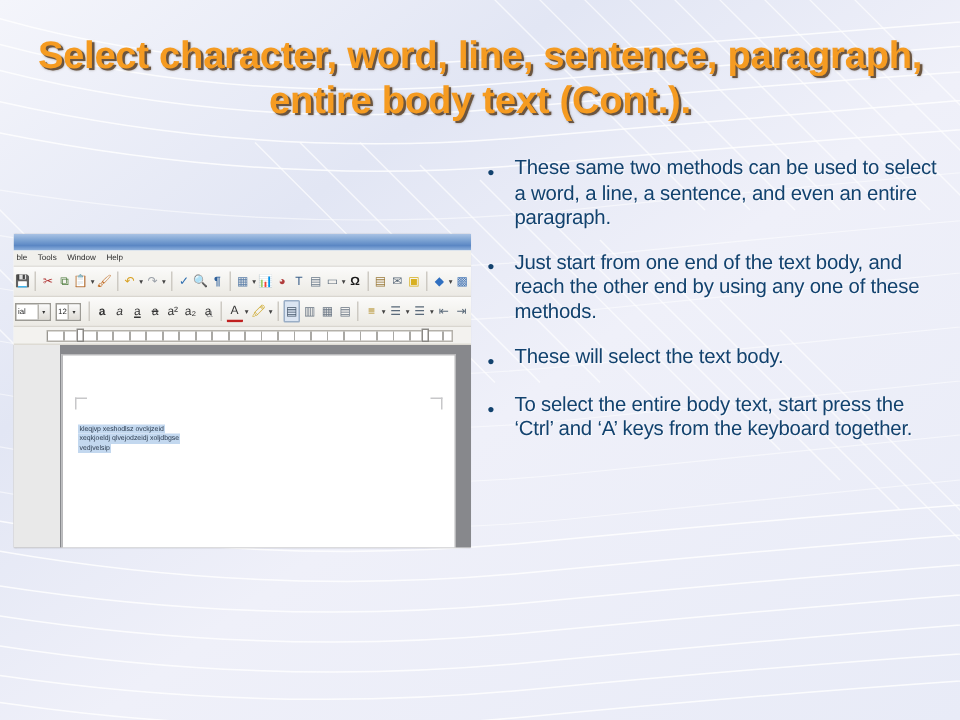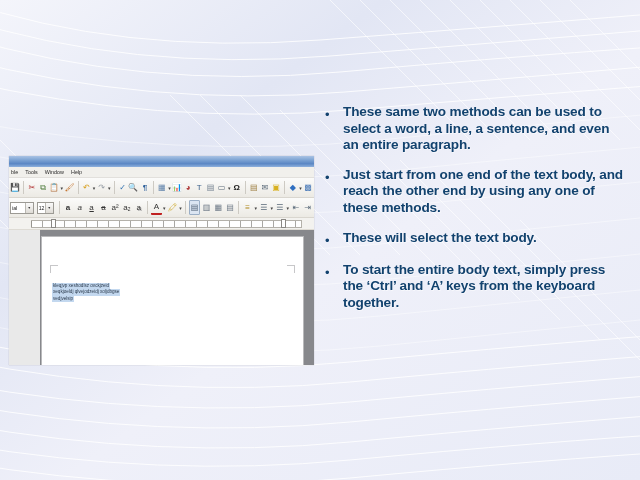--- a/index.html
+++ b/index.html
@@ -37,21 +37,21 @@
     position:absolute; left:325px; top:104px; width:300px;
   }
   .bullet-row { display:flex; margin-bottom:13px; }
   .bullet-mark {
     width:18px; flex:0 0 18px; color:#12426e;
     font-size:13px; line-height:17px; padding-top:2px;
   }
   .bullet-text {
     flex:1;
     color:#12426e;
-    font-size:13.6px; font-weight:bold; line-height:16.6px;
+    font-size:13.6px; font-weight:normal; line-height:16.6px;
     text-shadow:0.7px 0.7px 0 rgba(255,255,255,.55);
     letter-spacing:-0.15px;
   }
 
   
   #shot {
     position:absolute; left:9px; top:156px; width:305px; height:209px;
     background:#ffffff;
     box-shadow:0 0 1px rgba(0,0,0,.25);
     overflow:hidden;
@@ -203,41 +203,42 @@
       <path d="M-40 120 Q 180 160 380 140 T 700 110"></path>
       <path d="M-40 150 Q 180 192 380 172 T 700 142"></path>
       <path d="M-40 185 Q 180 228 380 208 T 700 176"></path>
       <path d="M-40 220 Q 180 264 380 244 T 700 212"></path>
       <path d="M-40 255 Q 180 300 380 280 T 700 248"></path>
       <path d="M-40 290 Q 180 336 380 316 T 700 284"></path>
       <path d="M-40 320 Q 180 366 380 346 T 700 314"></path>
     </g>
   </svg>
 
+  <div id="title">Select character, word, line, sentence, paragraph, entire body text (Cont.).</div>
 
   <div id="body-col">
 
     <div class="bullet-row">
       <div class="bullet-mark">•</div>
       <div class="bullet-text">These same two methods can be used to select a word, a line, a sentence, and even an entire paragraph.</div>
     </div>
 
     <div class="bullet-row" style="margin-top:6px;">
       <div class="bullet-mark">•</div>
       <div class="bullet-text">Just start from one end of the text body, and reach the other end by using any one of these methods.</div>
     </div>
 
     <div class="bullet-row" style="margin-top:6px;">
       <div class="bullet-mark">•</div>
       <div class="bullet-text">These will select the text body.</div>
     </div>
 
     <div class="bullet-row" style="margin-top:6px;">
       <div class="bullet-mark">•</div>
-      <div class="bullet-text">To start the entire body text, simply press the ‘Ctrl’ and ‘A’ keys from the keyboard together.</div>
+      <div class="bullet-text">To select the entire body text, start press the ‘Ctrl’ and ‘A’ keys from the keyboard together.</div>
     </div>
   </div>
 
   <div id="shot">
 
     <div id="shot-titlebar"></div>
 
     <div id="shot-menubar">
       <span>ble</span>
       <span>Tools</span>

